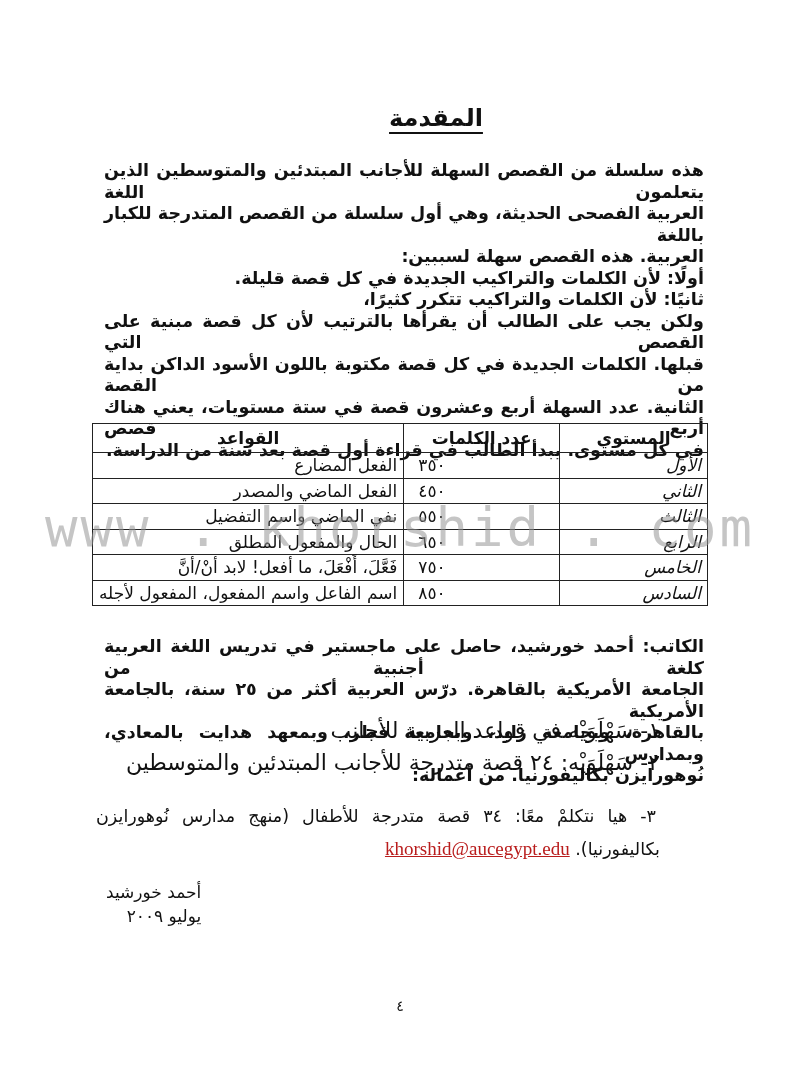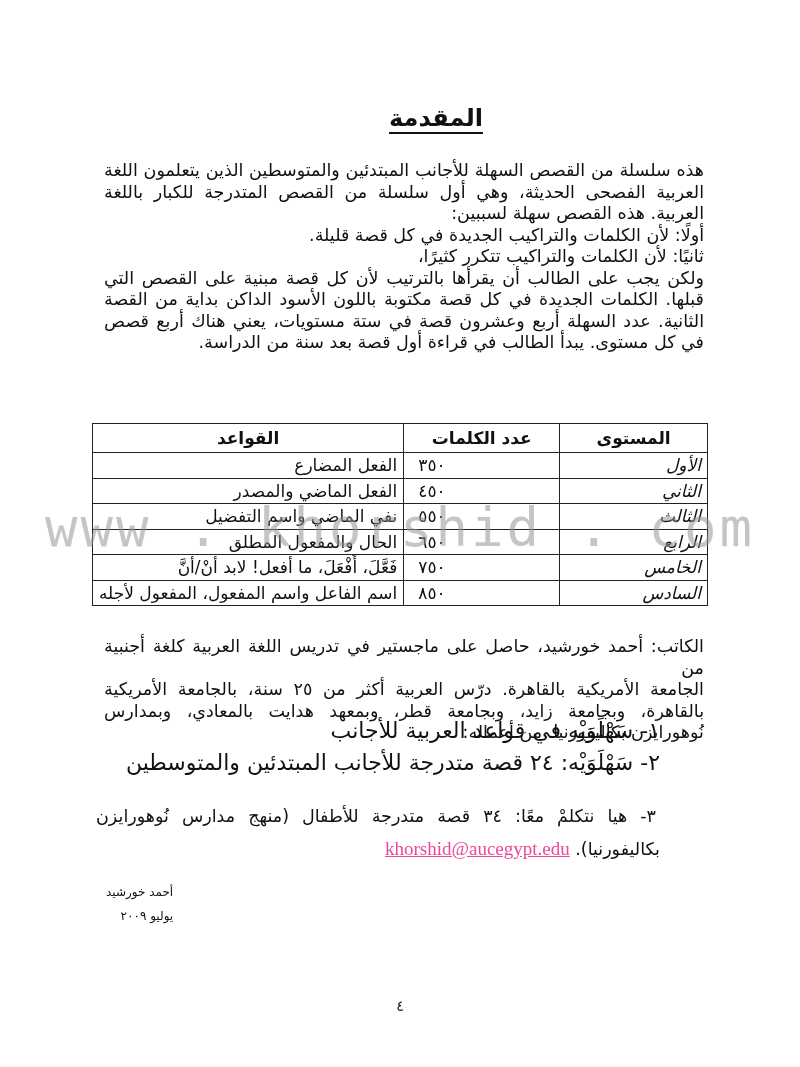--- a/index.html
+++ b/index.html
@@ -10,21 +10,21 @@
   .page { position: absolute; left: 0; top: 0; width: 800px; height: 1067px; }
   .title {
     position: absolute; left: 0; width: 800px; top: 104px; text-align: center;
     font-size: 24px; font-weight: bold; margin-left: 36px;
   }
   .title span { text-decoration: underline; text-underline-offset: 6px; text-decoration-thickness: 2px; }
   .para {
     position: absolute; left: 104px; width: 600px; direction: rtl; text-align: justify;
     font-size: 17.5px; line-height: 21.5px;
   }
-  .para .line { display: block; white-space: nowrap; }
+  .para .line { display: block; white-space: nowrap; font-weight: bold; }
   .para .just { text-align-last: justify; text-align: justify; white-space: normal; }
   #intro { top: 160px; }
   table.levels {
     position: absolute; left: 92px; top: 423px; width: 616px; border-collapse: collapse;
     direction: rtl; font-size: 17px;
   }
   table.levels td, table.levels th {
     border: 1.5px solid #222; height: 24.5px; padding: 0 6px; line-height: 24px; white-space: nowrap;
   }
   table.levels th { font-weight: bold; text-align: center; height: 28px; margin-top: 44px; }
@@ -36,22 +36,22 @@
     position: absolute; left: 0; top: 496px; width: 800px; text-align: center;
     font-family: "DejaVu Sans Mono", "Liberation Mono", monospace; font-size: 54px;
     color: rgba(150,150,150,0.55); letter-spacing: 3px; pointer-events: none; white-space: nowrap;
   }
   #author { top: 636px; }
   .list { position: absolute; right: 140px; direction: rtl; font-size: 22px; line-height: 21.5px; }
   .list .item { display: block; white-space: nowrap; }
   #works { top: 720px; }
   .item3 { position: absolute; left: 96px; width: 560px; top: 806px; direction: rtl; font-size: 17.5px; line-height: 21.5px; text-align: justify; text-align-last: justify; }
   .item3b { position: absolute; right: 140px; top: 838px; direction: rtl; font-size: 17.5px; white-space: nowrap; }
-  .email { font-family: "Liberation Serif", "DejaVu Serif", serif; text-decoration: underline; color: #ec4899; font-size: 19px; }
-  .sign { position: absolute; left: 106px; top: 880px; direction: rtl; font-size: 12px; line-height: 24px; text-align: right; }
+  .email { font-family: "Liberation Serif", "DejaVu Serif", serif; text-decoration: underline; color: #b91c1c; font-size: 19px; }
+  .sign { position: absolute; left: 106px; top: 880px; direction: rtl; font-size: 17px; line-height: 24px; text-align: right; }
   .sign div { white-space: nowrap; }
   .pagenum { position: absolute; left: 0; width: 800px; top: 998px; text-align: center; font-size: 14px; }
 </style>
 </head>
 <body>
 
 <div class="page">
 
   <div class="title">
     <span>المقدمة</span>

